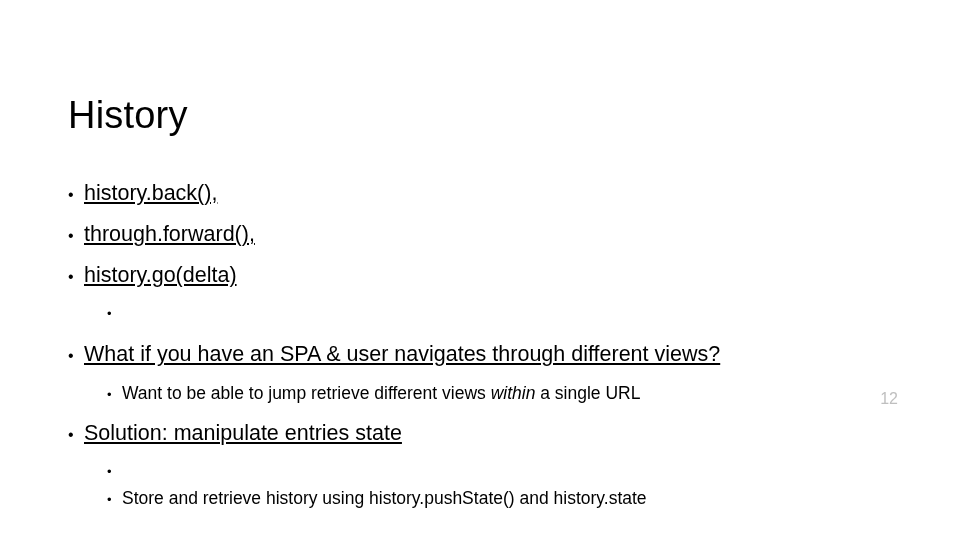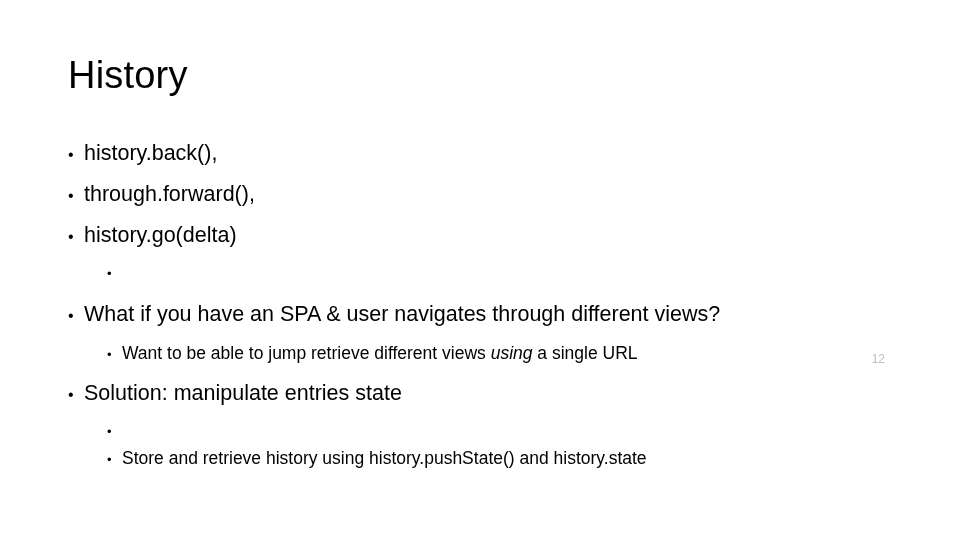--- a/index.html
+++ b/index.html
@@ -14,20 +14,21 @@
     color: #000000;
     overflow: hidden;
     position: relative;
   }
 
   .slide {
     position: relative;
     width: 960px;
     height: 384px;
     box-sizing: border-box;
+    margin-top: 40px;
   }
 
   
   .slide-title {
     position: absolute;
     left: 68px;
     top: 52px;
     font-size: 38px;
     font-weight: 300;
     letter-spacing: 0.2px;
@@ -57,20 +58,21 @@
   .lvl1 .bullet-mark {
     width: 16px;
     flex: 0 0 16px;
     font-size: 16px;
     line-height: 26px;
     color: #000000;
   }
   .lvl1 .bullet-text {
     flex: 1 1 auto;
     white-space: nowrap;
+    text-decoration: underline;
   }
 
   
   .lvl2 {
     display: flex;
     align-items: baseline;
     font-size: 17.5px;
     line-height: 22px;
     font-weight: 400;
     margin-left: 39px;
@@ -94,23 +96,23 @@
   .group-gap      { margin-top: 16px; }
   .group-gap-sm   { margin-top: 14px; }
 
   .em-italic {
     font-style: italic;
   }
 
   
   .page-number {
     position: absolute;
-    right: 75px;
+    right: 62px;
     bottom: 18px;
-    font-size: 12px;
+    font-size: 16px;
     line-height: 14px;
     color: #bfbfbf;
     font-weight: 400;
   }
 </style>
 </head>
 <body>
 
 <div class="slide">
 
@@ -137,21 +139,21 @@
       <span class="bullet-mark">•</span>
     </div>
 
     <div class="lvl1 group-gap">
       <span class="bullet-mark">•</span>
       <span class="bullet-text">What if you have an SPA &amp; user navigates through different views?</span>
     </div>
 
     <div class="lvl2 gap-before-sub">
       <span class="bullet-mark">•</span>
-      <span class="bullet-text"><span>Want to be able to jump retrieve different views </span><span class="em-italic">using</span><span> a single URL</span></span>
+      <span class="bullet-text"><span>Want to be able to jump retrieve different views </span><span class="em-italic">within</span><span> a single URL</span></span>
     </div>
 
     <div class="lvl1 group-gap-sm">
       <span class="bullet-mark">•</span>
       <span class="bullet-text">Solution: manipulate entries state</span>
     </div>
 
     <div class="lvl2 gap-before-sub">
       <span class="bullet-mark">•</span>
     </div>

